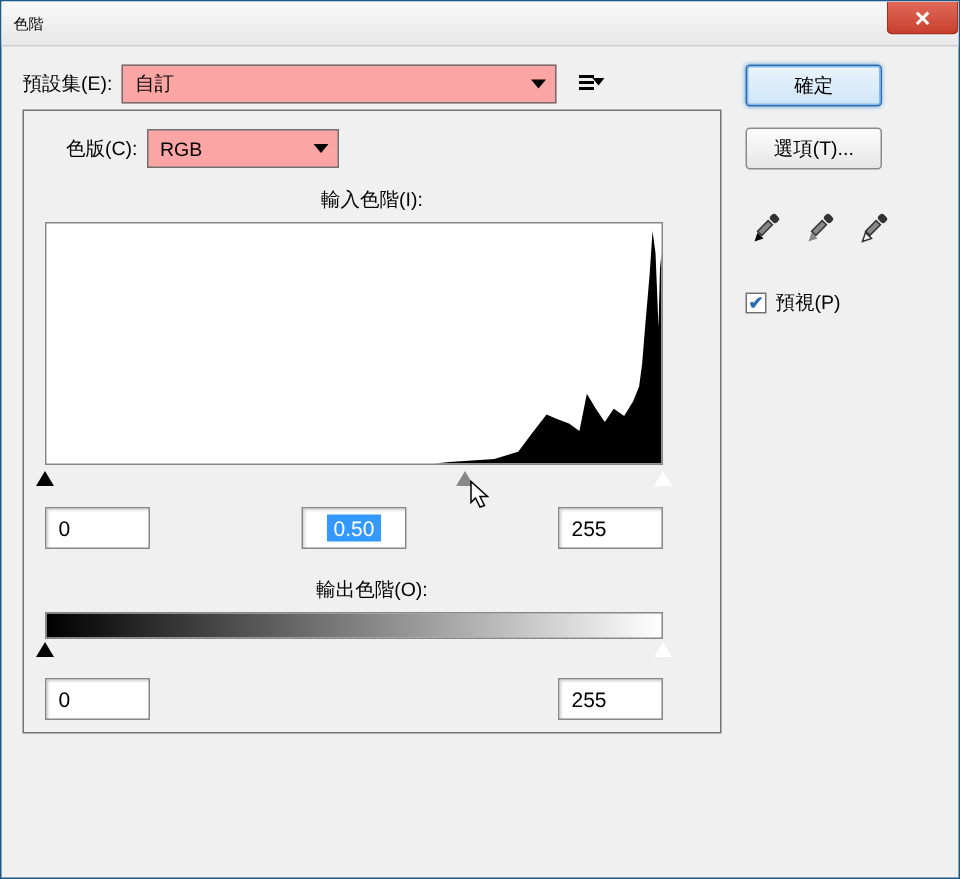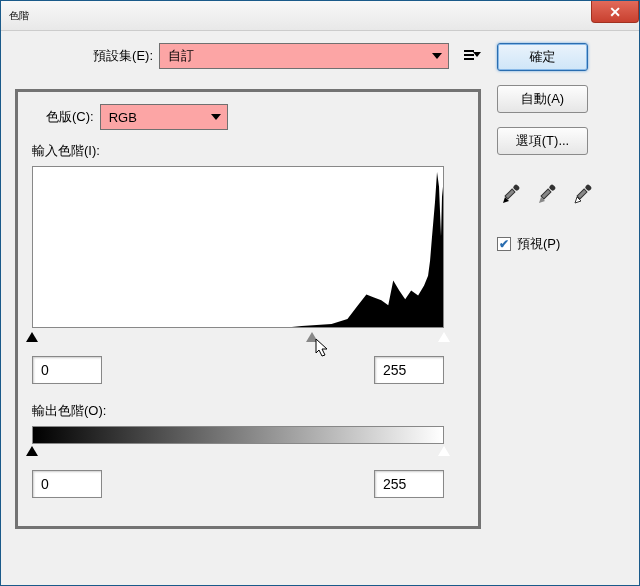--- a/index.html
+++ b/index.html
@@ -48,21 +48,21 @@
     font-size: 14px;
   }
   .dialog-body {
     padding: 12px 14px;
     display: flex;
     gap: 16px;
   }
   .left-col { flex: 1; }
   .right-col { width: 128px; }
 
-  .row { display: flex; align-items: center; margin-bottom: 20px; justify-content: flex-end; }
+  .row { display: flex; align-items: center; margin-bottom: 4px; }
   .label { margin-right: 6px; }
   select, .select {
     height: 26px;
     border: 1px solid #707070;
     background: #fca5a5;
     padding: 0 22px 0 8px;
     font-size: 13px;
     position: relative;
     display: inline-flex;
     align-items: center;
@@ -94,23 +94,24 @@
   .preset-menu-icon::after {
     content: "";
     position: absolute;
     right: 0; top: 5px;
     border-left: 4px solid transparent;
     border-right: 4px solid transparent;
     border-top: 5px solid #000;
   }
 
   .group {
-    border: 3px solid #737373;
-    padding: 12px 14px 28px 14px;
-    position: relative;
+    border: 1px solid #737373;
+    padding: 12px 14px 8px 14px;
+    position: relative;
+    text-align: center;
   }
   .group .channel-row {
     display: flex; align-items: center;
     margin-bottom: 12px;
   }
   .group .channel-row .label { margin-left: 14px; }
 
   .histogram-box {
     width: 412px; height: 162px;
     border: 1px solid #888;
@@ -274,20 +275,23 @@
           <svg class="cursor-arrow" width="20" height="22">
             <path d="M2 1 L2 15 L5 12 L8 18 L11 17 L8 11 L13 11 Z" fill="#fff" stroke="#000" stroke-width="1"></path>
           </svg>
           <div class="tri white"></div>
         </div>
 
         <div class="value-row">
           <div class="num-input">
             <span>0</span>
           </div>
+          <div class="num-input selected">
+            <span>0.50</span>
+          </div>
           <div class="num-input">
             <span>255</span>
           </div>
         </div>
 
         <span class="section-label">輸出色階(O):</span>
         <div class="gradient-bar"></div>
         <div class="slider-track">
           <div class="tri black"></div>
           <div class="tri white"></div>
@@ -301,23 +305,20 @@
             <span>255</span>
           </div>
         </div>
 
       </div>
     </div>
 
     <div class="right-col">
       <div class="btn primary">
         <span>確定</span>
-      </div>
-      <div class="btn">
-        <span>自動(A)</span>
       </div>
       <div class="btn">
         <span>選項(T)...</span>
       </div>
 
       <div class="eyedroppers">
         <div class="eyedropper">
           <svg width="24" height="24">
               <path d="M4 20 L6 14 L10 18 L4 20 Z" fill="#000"></path>
               <rect x="9" y="6" width="4" height="10" transform="rotate(45 11 11)" fill="#888" stroke="#333"></rect>

